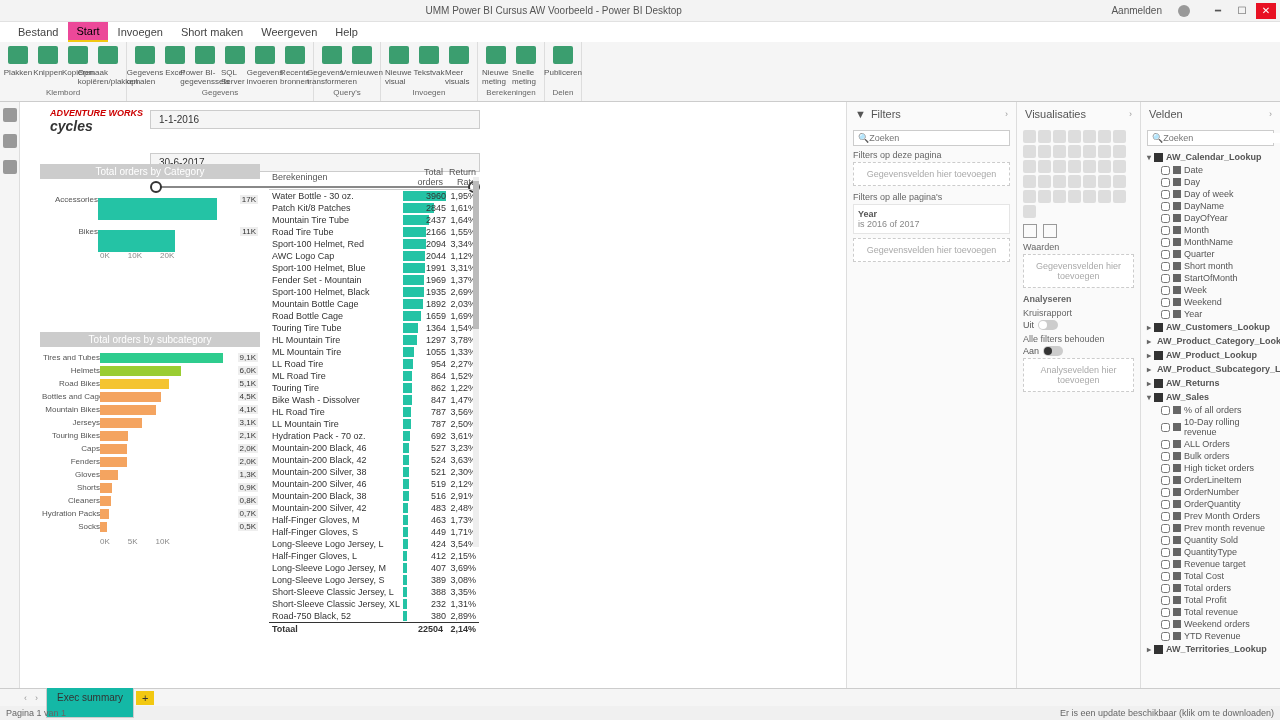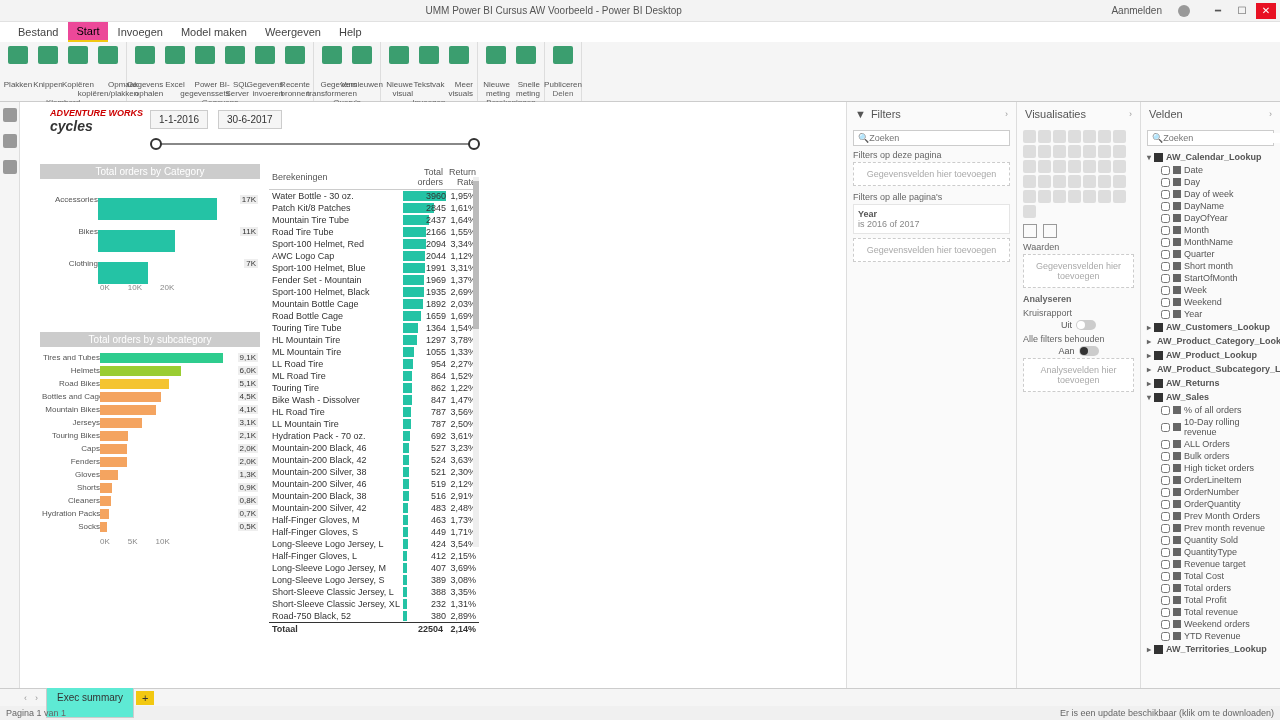--- a/index.html
+++ b/index.html
@@ -19,21 +19,21 @@
 .menubar .tab { padding: 3px 8px; font-size: 11px; color: #444; }
 .menubar .tab.active { background: #ec4899; border-bottom: 2px solid #f2c811; color: #000; }
 
 
 .ribbon { height: 60px; background: #f5f5f5; border-bottom: 1px solid #ccc; display: flex; }
 .ribbon-group { border-right: 1px solid #ddd; padding: 2px 4px; display: flex; flex-direction: column; }
 .ribbon-group .buttons { display: flex; gap: 2px; flex: 1; }
 .ribbon-btn { display: flex; flex-direction: column; align-items: center; justify-content: flex-start; width: 30px; padding-top: 2px; }
 .ribbon-btn .ricon { width: 20px; height: 18px; background: #3b9e6f; border-radius: 2px; }
 .ribbon-btn.narrow { width: 28px; }
-.ribbon-btn .rlabel { font-size: 8px; color: #555; text-align: right; line-height: 9px; margin-top: 16px; }
+.ribbon-btn .rlabel { font-size: 8px; color: #555; text-align: left; line-height: 9px; margin-top: 4px; }
 .ribbon-group .glabel { font-size: 8px; color: #666; text-align: center; height: 11px; }
 
 
 .main { display: flex; height: calc(720px - 22px - 20px - 60px - 18px - 14px); }
 .leftrail { width: 20px; background: #f5f5f5; border-right: 1px solid #ddd; display: flex; flex-direction: column; align-items: center; padding-top: 6px; gap: 12px; }
 .leftrail .railicon { width: 14px; height: 14px; background: #999; border-radius: 2px; }
 .canvas { flex: 1; background: #fff; padding: 8px; overflow: hidden; position: relative; }
 
 
 .pane { border-left: 1px solid #ddd; background: #fafafa; display: flex; flex-direction: column; }
@@ -47,38 +47,38 @@
 .search-box input { border: none; outline: none; font-size: 9px; flex: 1; }
 .section-label { font-size: 9px; color: #666; margin: 4px 0 2px; }
 .well { border: 1px dashed #ccc; padding: 6px; text-align: center; font-size: 9px; color: #aaa; margin-bottom: 6px; background: #fff; }
 .filter-card { border: 1px solid #e5e5e5; padding: 4px; margin-bottom: 4px; font-size: 9px; background: #fff; }
 .filter-card .fname { font-weight: 600; }
 .filter-card .fval { color: #888; }
 
 
 .vizgrid { display: flex; flex-wrap: wrap; gap: 2px; margin-bottom: 6px; }
 .vizicon { width: 13px; height: 13px; background: #ddd; border-radius: 2px; }
-.toggle { display: flex; align-items: center; gap: 4px; font-size: 9px; margin: 2px 0; justify-content: center; }
+.toggle { display: flex; align-items: center; gap: 4px; font-size: 9px; margin: 2px 0; }
 .toggle .sw { width: 20px; height: 10px; background: #ccc; border-radius: 5px; position: relative; }
 .toggle .sw.on::after { content: ''; width: 8px; height: 8px; background: #333; border-radius: 50%; position: absolute; right: 1px; top: 1px; }
 .toggle .sw::after { content: ''; width: 8px; height: 8px; background: #fff; border-radius: 50%; position: absolute; left: 1px; top: 1px; }
 
 
 .tree { font-size: 9px; }
 .tree-table { display: flex; align-items: center; gap: 3px; padding: 2px 0; font-weight: 600; }
 .tree-table .tico { width: 9px; height: 9px; background: #333; }
 .tree-table .chv { font-size: 8px; color: #666; }
 .tree-field { display: flex; align-items: center; gap: 3px; padding: 1px 0 1px 14px; }
 .tree-field input { width: 9px; height: 9px; }
 .tree-field .fico { width: 8px; height: 8px; background: #666; }
 
 
 .logo { position: absolute; top: 6px; left: 30px; font-size: 9px; color: #c00; font-style: italic; }
 .date-slicer { position: absolute; top: 8px; left: 130px; width: 330px; }
-.date-slicer .dates { display: flex; gap: 10px; }
+.date-slicer .dates { display: flex; gap: 24px; flex-direction: column; }
 .date-slicer .dbox { border: 1px solid #ccc; padding: 3px 8px; font-size: 10px; background: #f5f5f5; }
 .date-slicer .slider-track { position: relative; height: 20px; margin-top: 6px; }
 .date-slicer .track { position: absolute; top: 8px; left: 6px; right: 6px; height: 2px; background: #888; }
 .date-slicer .handle { position: absolute; top: 3px; width: 12px; height: 12px; border: 2px solid #333; border-radius: 50%; background: #fff; }
 
 .chart-card { position: absolute; }
 .chart-title { background: #ccc; color: #fff; text-align: center; font-size: 10px; padding: 2px; }
 .cat-chart { top: 62px; left: 20px; width: 220px; height: 160px; }
 .sub-chart { top: 230px; left: 20px; width: 220px; height: 228px; }
 .bar-area { padding: 4px 2px; }
@@ -99,21 +99,21 @@
 .tbl .num { text-align: right; }
 .tbl .bar-cell { position: relative; padding: 0; width: 46px; }
 .tbl .bar-cell .bg { position: absolute; left: 0; top: 1px; bottom: 1px; background: #24c3a5; }
 .tbl .bar-cell span { position: relative; padding-left: 2px; }
 .tbl tfoot td { font-weight: 700; border-top: 1px solid #333; }
 .tbl-scroll { position: absolute; right: 0; top: 12px; bottom: 12px; width: 6px; background: #eee; }
 .tbl-scroll .thumb { background: #bbb; width: 100%; height: 40%; position: absolute; top: 4px; }
 
 
 .pagetabs { height: 18px; background: #f5f5f5; border-top: 1px solid #ccc; display: flex; align-items: center; padding-left: 24px; gap: 2px; }
-.pagetabs .ptab { padding: 14px 10px; font-size: 10px; border: 1px solid #ccc; background: #5eead4; }
+.pagetabs .ptab { padding: 14px 10px; font-size: 10px; border: 1px solid #ccc; background: #14b8a6; }
 .pagetabs .padd { width: 18px; height: 14px; background: #f2c811; display: flex; align-items: center; justify-content: center; font-size: 11px; color: #333; }
 .statusbar { height: 14px; background: #f0f0f0; font-size: 9px; color: #666; display: flex; align-items: center; padding: 0 6px; }
 .statusbar .right { margin-left: auto; }
 </style>
 </head>
 <body>
 
 <div class="titlebar">
   <div class="title">UMM Power BI Cursus AW Voorbeeld - Power BI Desktop</div>
   <span class="signin">Aanmelden</span>
@@ -122,21 +122,21 @@
     <div class="winbtn">━</div>
     <div class="winbtn">☐</div>
     <div class="winbtn close">✕</div>
   </div>
 </div>
 
 <div class="menubar" id="menubar">
     <span class="tab">Bestand</span>
     <span class="tab active">Start</span>
     <span class="tab">Invoegen</span>
-    <span class="tab">Model maken</span>
+    <span class="tab">Short maken</span>
     <span class="tab">Weergeven</span>
     <span class="tab">Help</span>
   </div>
 
 <div class="ribbon" id="ribbon">
     <div class="ribbon-group">
       <div class="buttons">
         <div class="ribbon-btn narrow">
           <div class="ricon"></div>
           <div class="rlabel">Plakken</div>
@@ -273,27 +273,20 @@
               <div class="fill" style="width:85%;height:22px;top:5px"></div>
             </div>
             <div class="dl">17K</div>
           </div>
           <div class="bar-row lg" style="height: 32px;">
             <div class="label">Bikes</div>
             <div class="track2">
               <div class="fill" style="width:55.00000000000001%;height:22px;top:5px"></div>
             </div>
             <div class="dl">11K</div>
-          </div>
-          <div class="bar-row lg" style="height: 32px;">
-            <div class="label">Clothing</div>
-            <div class="track2">
-              <div class="fill" style="width:35%;height:22px;top:5px"></div>
-            </div>
-            <div class="dl">7K</div>
           </div>
         </div>
       <div class="axis-row" id="cat-axis">
           <span>0K</span>
           <span>10K</span>
           <span>20K</span>
         </div>
     </div>
 
     <div class="chart-card sub-chart">

